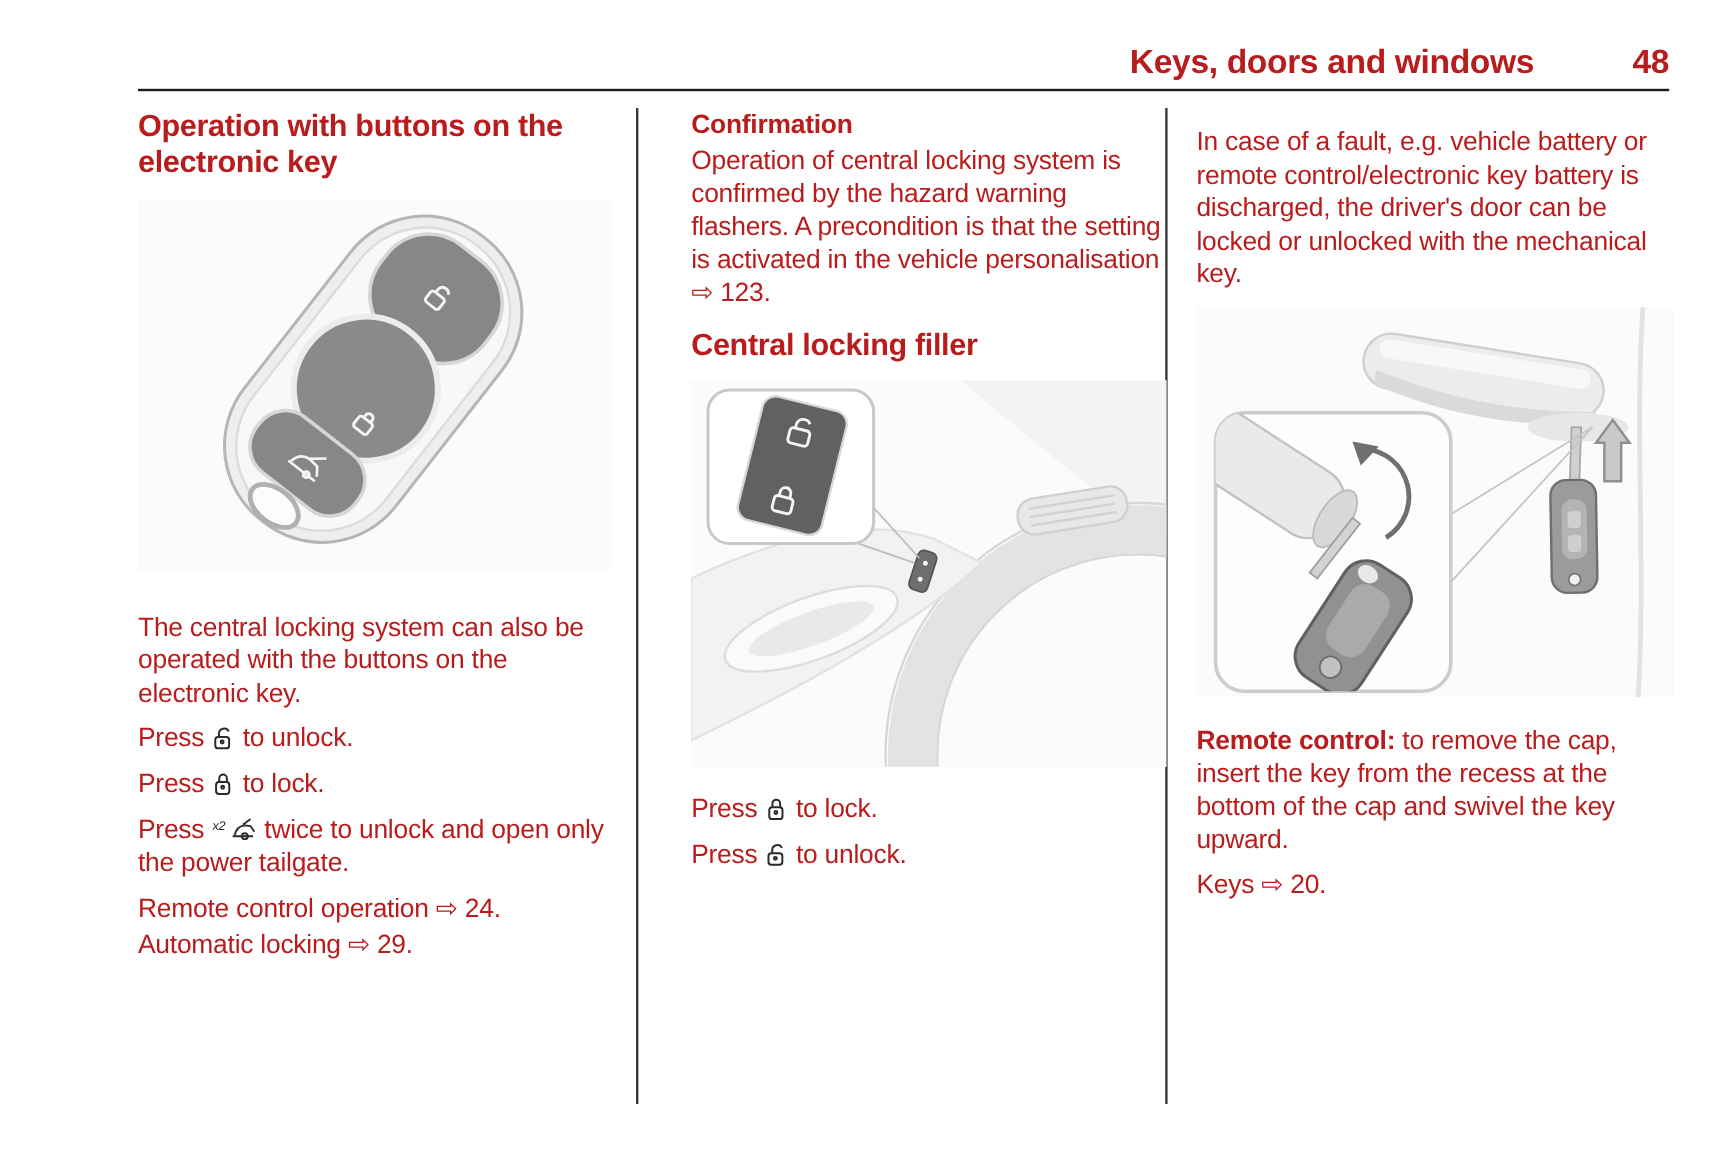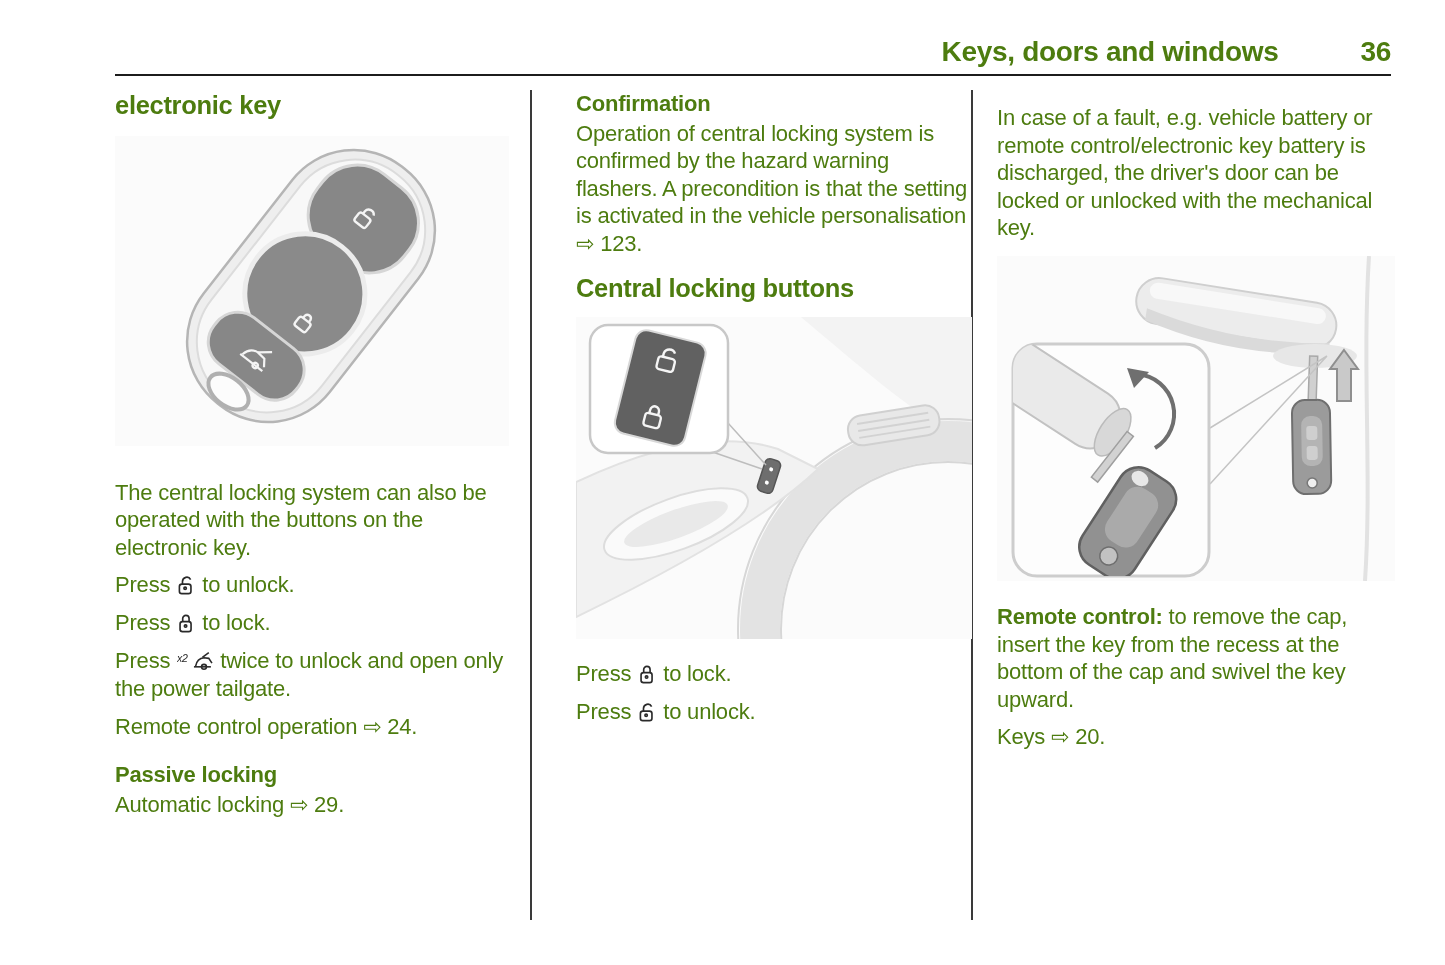--- a/index.html
+++ b/index.html
@@ -1,20 +1,20 @@
 <!DOCTYPE html>
 <html><head>
 <meta charset="utf-8">
 <style>
   * { margin:0; padding:0; box-sizing:border-box; }
   html,body { background:#ffffff; }
   .page {
     position:relative; width:1445px; height:965px; background:#ffffff;
     font-family:"Liberation Sans","DejaVu Sans",sans-serif;
-    color:#4d7c0f; font-size:22px; line-height:27.5px; letter-spacing:-0.2px;
+    color:#b91c1c; font-size:22px; line-height:27.5px; letter-spacing:-0.2px;
     overflow:hidden;
   }
   .header { position:absolute; top:38px; left:115px; width:1276px;
     display:flex; justify-content:flex-end; align-items:baseline;
     font-weight:bold; font-size:28px; letter-spacing:-0.3px; }
   .header .title { margin-right:82px; }
   .header-rule { position:absolute; top:74px; left:115px; width:1276px; height:2px; background:#1c1c1c; }
   .col-divider { position:absolute; top:90px; height:830px; width:2px; background:#3a3a3a; }
   .divider-1 { left:530px; } .divider-2 { left:971px; }
   .col { position:absolute; top:90px; }
@@ -34,29 +34,30 @@
   .mt8 { margin-top:8px; } .mt20 { margin-top:20px; } .mt2 { margin-top:2px; }
   .bold { font-weight:bold; }
 </style>
 </head>
 <body>
 
 <div class="page">
 
   <div class="header">
     <span class="title">Keys, doors and windows</span>
-    <span>36</span>
+    <span>48</span>
   </div>
   <div class="header-rule"></div>
 
   <div class="col-divider divider-1"></div>
   <div class="col-divider divider-2"></div>
 
   <div class="col col-left">
     <div class="h2">
+      <div>Operation with buttons on the</div>
       <div>electronic key</div>
     </div>
 
     <svg class="figure fig-key" viewBox="0 0 394 310">
       <rect x="0" y="0" width="394" height="310" fill="#fbfbfb"></rect>
       <g transform="translate(196,150) rotate(38)">
         <rect x="-80" y="-150" width="160" height="300" rx="78" fill="#eeeeee" stroke="#b5b5b5" stroke-width="2.5"></rect>
         <rect x="-70" y="-141" width="140" height="282" rx="69" fill="#f8f8f8" stroke="#dcdcdc" stroke-width="2"></rect>
         <rect x="-55" y="-133" width="110" height="96" rx="44" fill="#878787" stroke="#d6d6d6" stroke-width="3"></rect>
         <g transform="translate(-7,-98)" fill="none" stroke="#f4f4f4" stroke-width="2.4">
@@ -106,29 +107,28 @@
             <path d="M16 15.5 H32"></path>
             <path d="M17.5 15 q1.5 -7.5 8 -8 l4.5 0.5 l3 4.5"></path>
             <path d="M24 6.5 l6 -4.5"></path>
             <circle cx="25.5" cy="15.5" r="2.3"></circle>
           </g>
         </svg><span>twice to unlock and open only the power tailgate.</span>
     </div>
 
     <div class="press-line">Remote control operation ⇨ 24.</div>
 
-    <div class="h3 mt20">Passive locking</div>
     <div class="mt2">Automatic locking ⇨ 29.</div>
   </div>
 
   <div class="col col-mid">
     <div class="h3">Confirmation</div>
     <p class="para mt2">Operation of central locking system is confirmed by the hazard warning flashers. A precondition is that the setting is activated in the vehicle personalisation ⇨ 123.</p>
 
-    <div class="h2 mt16">Central locking buttons</div>
+    <div class="h2 mt16">Central locking filler</div>
 
     <svg class="figure fig-door" viewBox="0 0 396 322">
       <rect x="0" y="0" width="396" height="322" fill="#fbfbfb"></rect>
       <path d="M225 0 L396 0 L396 130 C335 95 275 42 225 0 Z" fill="#f3f3f3"></path>
       <circle cx="372" cy="312" r="188" fill="none" stroke="#e3e3e3" stroke-width="40"></circle>
       <circle cx="372" cy="312" r="210" fill="none" stroke="#d7d7d7" stroke-width="2"></circle>
       <circle cx="372" cy="312" r="167" fill="none" stroke="#d7d7d7" stroke-width="2"></circle>
       <g transform="rotate(-9 320 110)">
         <rect x="272" y="93" width="92" height="30" rx="14" fill="#e8e8e8" stroke="#d0d0d0" stroke-width="2"></rect>
         <path d="M282 101 h72 M282 108 h72 M282 115 h72" stroke="#d2d2d2" stroke-width="2" fill="none"></path>

